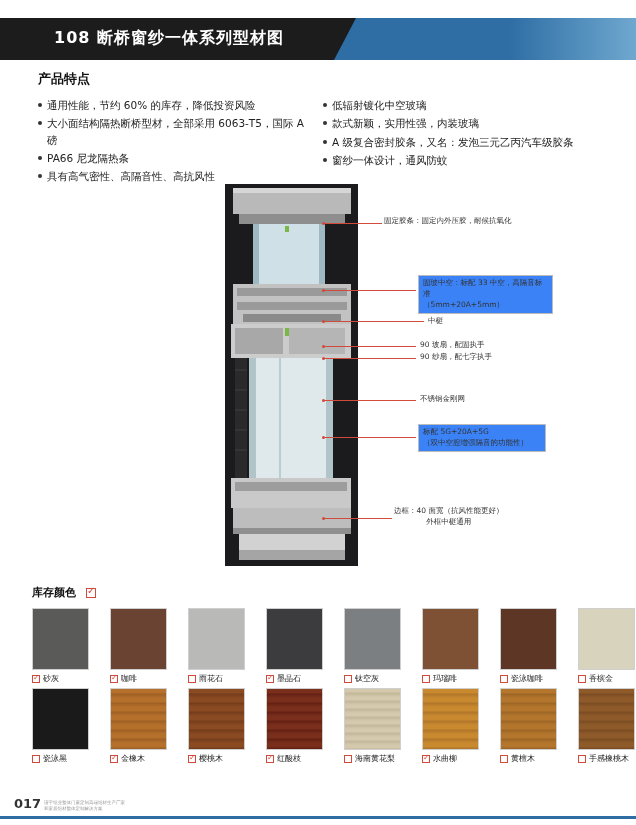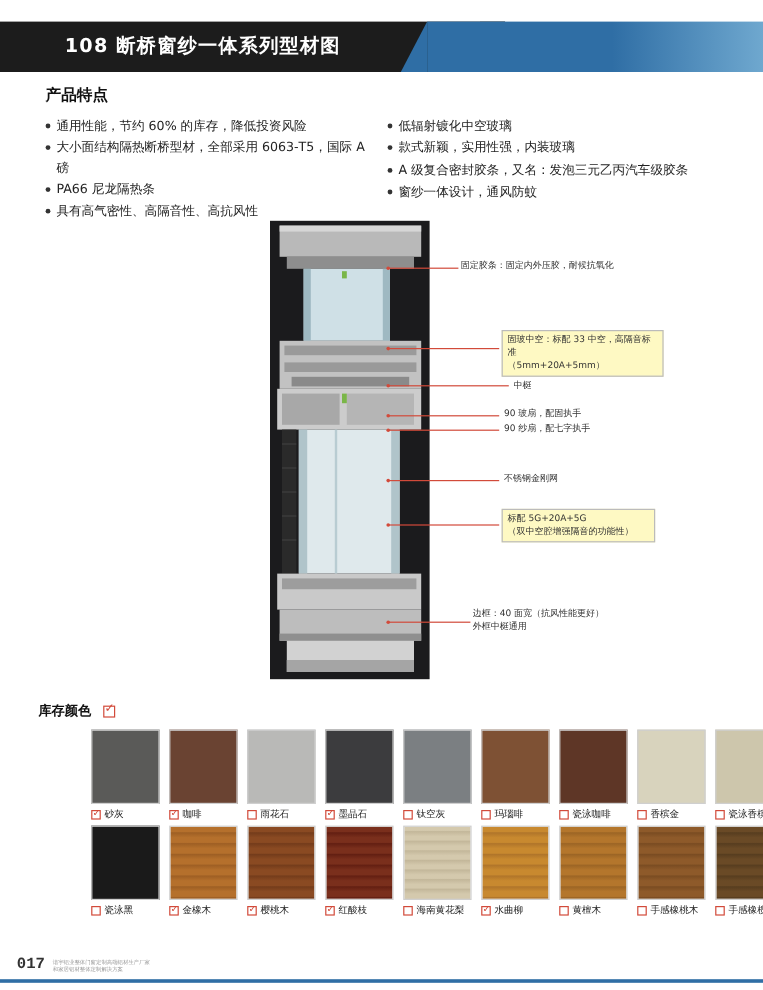--- a/index.html
+++ b/index.html
@@ -73,21 +73,21 @@
     position:absolute; left:0; top:180px; width:540px; height:400px;margin-left:24px;
   }
   .profile-img {
     position:absolute; left:195px; top:0px; width:145px; height:390px;
   }
   .callout {
     position:absolute; font-size:7.5px; color:#333; line-height:1.45;
   }
   .callout .lbl { display:block; }
   .callout.boxed {
-    border:1px solid #bbb; padding:2px 4px; background:#fef9c3;
+    border:1px solid #bbb; padding:2px 4px; background:#3b82f6;
   }
   .leader {
     position:absolute; height:1px; background:#d24a3a;
   }
   .leader-dot {
     position:absolute; width:3px; height:3px; border-radius:50%;
     background:#d24a3a;
   }
 
   
@@ -100,40 +100,40 @@
   .colors-title { font-size:11px; font-weight:bold; color:#111; }
   .chk {
     width:10px; height:10px; border:1px solid #d24a3a; display:inline-block;
     position:relative; background:#fff;
   }
   .chk.checked:after {
     content:"✓"; position:absolute; left:0px; top:-4px;
     font-size:10px; color:#d24a3a; line-height:12px;
   }
   .swatch-row {
-    display:flex; gap:8px; margin-bottom:4px;margin-left:44px;
+    display:flex; gap:21px; margin-bottom:4px;
   }
   .swatch-cell { width:57px; }
   .swatch {
     width:57px; height:62px; border:1px solid #cfcfcf;
   }
   .swatch-label {
     display:flex; align-items:center; gap:3px; margin-top:3px;
     font-size:8px; color:#222; white-space:nowrap;
   }
   .swatch-label .chk { width:8px; height:8px; flex:0 0 8px; }
   .swatch-label .chk.checked:after { font-size:8px; top:-4px; left:0px; }
 
   
   .footer {
     position:absolute; left:0; bottom:6px; width:636px; height:26px;
   }
   .page-no {
     position:absolute; left:14px; bottom:8px;
-    font-size:13px; color:#333; font-weight:bold;font-family:Liberation Mono, monospace;
+    font-size:13px; color:#333; font-weight:bold;
   }
   .footer-fine {
     position:absolute; left:44px; bottom:6px;
     font-size:4.5px; color:#999; line-height:1.5;
   }
   .footer-rule {
     position:absolute; left:0; bottom:0; width:636px; height:3px;
     background:#2f6ea5;
   }
 </style>
@@ -285,21 +285,21 @@
   <div class="callout" style="left:396px; top:214px;">
     <span class="lbl">不锈钢金刚网</span>
   </div>
 
   <div class="callout boxed" style="left:394px; top:244px; width:128px;">
     <span class="lbl" style="white-space:pre-line;">标配 5G+20A+5G
 （双中空腔增强隔音的功能性）</span>
   </div>
 
   <div class="callout" style="left:370px; top:326px;">
-    <span class="lbl" style="white-space:pre-line;">边框：40 面宽（抗风性能更好）
+    <span class="lbl" style="white-space:pre-line;text-align:center;">边框：40 面宽（抗风性能更好）
 外框中梃通用</span>
   </div>
 </div>
 
 <div class="colors">
   <div class="colors-head">
     <span class="colors-title">库存颜色</span>
     <span class="chk checked"></span>
   </div>
 

